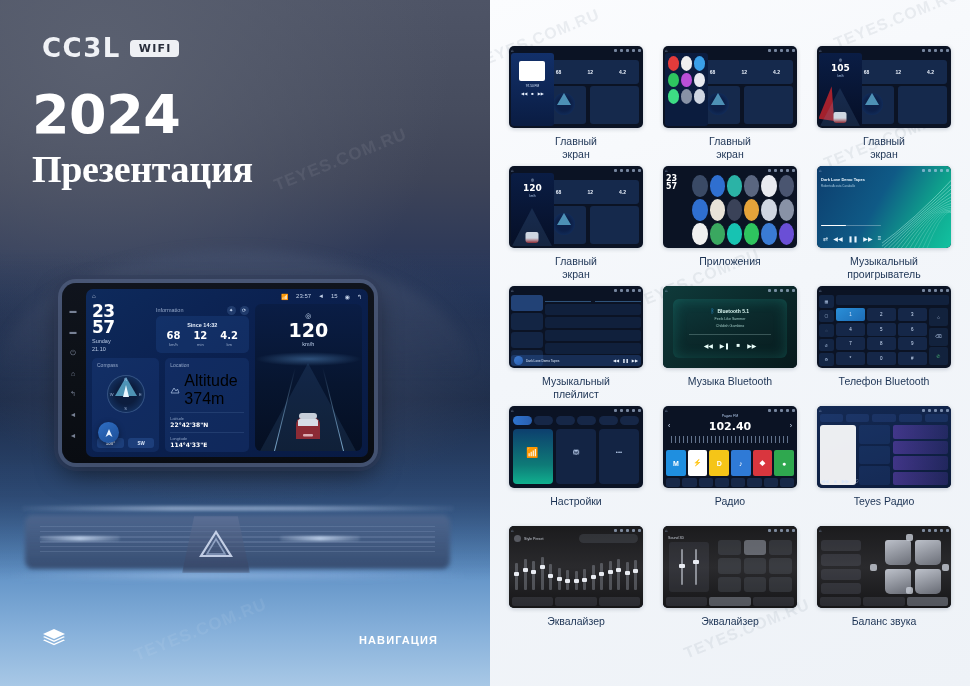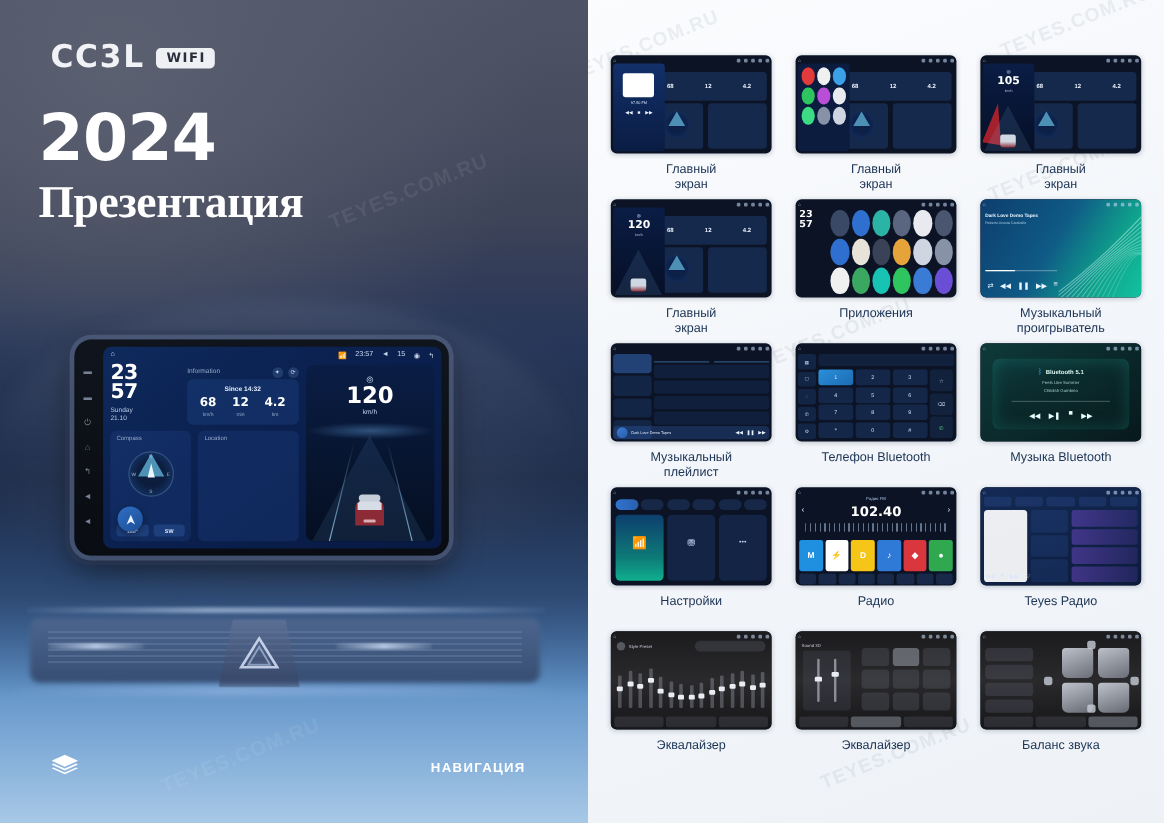--- a/index.html
+++ b/index.html
@@ -455,20 +455,41 @@
                   <span class="cmp-l" style="left:2px;top:45%">W</span>
                 </div>
                 <div class="compass-pills">
                   <div class="pill">180°</div>
                   <div class="pill">SW</div>
                 </div>
               </div>
 
               <div class="loc-card">
                 <div class="card-t">Location</div>
+                <div class="loc-rows">
+                  <div class="loc-alt">
+                    <svg width="10" height="8" viewBox="0 0 10 8">
+                        <path d="M1 7 L4 2 L6 5 L7.5 3 L9 7 Z" fill="none" stroke="#9fb6da" stroke-width="0.8"></path>
+                      </svg>
+                    <div>
+                      <div class="lab">Altitude</div>
+                      <div class="val">374m</div>
+                    </div>
+                  </div>
+                  <div class="divline"></div>
+                  <div class="loc-row">
+                    <div class="lab">Latitude</div>
+                    <div class="val">22°42'38"N</div>
+                  </div>
+                  <div class="divline"></div>
+                  <div class="loc-row">
+                    <div class="lab">Longitude</div>
+                    <div class="val">114°4'33"E</div>
+                  </div>
+                </div>
               </div>
             </div>
 
             <div class="nav-fab">
               <svg width="10" height="10" viewBox="0 0 10 10">
                   <path d="M5 1 L8.5 9 L5 6.8 L1.5 9 Z" fill="#eaf4ff"></path>
                 </svg>
             </div>
           </div>
 
@@ -839,20 +860,51 @@
      <div class="pl-bar">
        <div style="width:9px;height:9px;border-radius:50%;background:linear-gradient(145deg,#3d7ad0,#2a5fae)"></div>
        <div style="color:#dce8fa;font-size:3.2px;flex:1">Dark Love Demo Tapes</div>
        <span style="color:#eaf2ff;font-size:4px">◀◀</span>
        <span style="color:#eaf2ff;font-size:4px">❚❚</span>
        <span style="color:#eaf2ff;font-size:4px">▶▶</span>
             </div>
           </div>
           <div class="thumb-label" style="white-space: pre-line;">Музыкальный
 плейлист</div>
+        </div>
+        <div class="cell">
+          <div class="thumb">
+            <div class="sk-dark" style="background:linear-gradient(140deg,#0f3a3a,#07191c)"></div>
+            <div class="t-status">
+  <span style="color:#9fb6da;font-size:4px">⌂</span>
+  <span class="dots">
+                <i class="t-dot"></i>
+                <i class="t-dot"></i>
+                <i class="t-dot"></i>
+                <i class="t-dot"></i>
+                <i class="t-dot"></i>
+              </span>
+            </div>
+            <div class="bt-card">
+       <div style="display:flex;align-items:center;gap:3px">
+         <span style="color:#2f9fe8;font-size:6px">ᛒ</span>
+         <span class="bt-title">Bluetooth 5.1</span>
+              </div>
+       <div class="bt-sub">Feels Like Summer</div>
+       <div class="bt-sub">Childish Gambino</div>
+       <div style="width:72%;height:1px;background:rgba(200,235,230,0.25);margin-top:3px"></div>
+       <div class="bt-ctrls">
+         <span>◀◀</span>
+                <span>▶❚</span>
+                <span>■</span>
+                <span>▶▶</span>
+              </div>
+     </div>
+          </div>
+          <div class="thumb-label" style="white-space: pre-line;">Музыка Bluetooth</div>
         </div>
         <div class="cell">
           <div class="thumb">
             <div class="t-status">
   <span style="color:#9fb6da;font-size:4px">⌂</span>
   <span class="dots">
                 <i class="t-dot"></i>
                 <i class="t-dot"></i>
                 <i class="t-dot"></i>
                 <i class="t-dot"></i>
@@ -886,51 +938,20 @@
                 <div>☆</div>
                 <div>⌫</div>
                 <div style="color:#4fc97a">✆</div>
               </div>
      </div>
           </div>
           <div class="thumb-label" style="white-space: pre-line;">Телефон Bluetooth</div>
         </div>
         <div class="cell">
           <div class="thumb">
-            <div class="sk-dark" style="background:linear-gradient(140deg,#0f3a3a,#07191c)"></div>
-            <div class="t-status">
-  <span style="color:#9fb6da;font-size:4px">⌂</span>
-  <span class="dots">
-                <i class="t-dot"></i>
-                <i class="t-dot"></i>
-                <i class="t-dot"></i>
-                <i class="t-dot"></i>
-                <i class="t-dot"></i>
-              </span>
-            </div>
-            <div class="bt-card">
-       <div style="display:flex;align-items:center;gap:3px">
-         <span style="color:#2f9fe8;font-size:6px">ᛒ</span>
-         <span class="bt-title">Bluetooth 5.1</span>
-              </div>
-       <div class="bt-sub">Feels Like Summer</div>
-       <div class="bt-sub">Childish Gambino</div>
-       <div style="width:72%;height:1px;background:rgba(200,235,230,0.25);margin-top:3px"></div>
-       <div class="bt-ctrls">
-         <span>◀◀</span>
-                <span>▶❚</span>
-                <span>■</span>
-                <span>▶▶</span>
-              </div>
-     </div>
-          </div>
-          <div class="thumb-label" style="white-space: pre-line;">Музыка Bluetooth</div>
-        </div>
-        <div class="cell">
-          <div class="thumb">
             <div class="t-status">
   <span style="color:#9fb6da;font-size:4px">⌂</span>
   <span class="dots">
                 <i class="t-dot"></i>
                 <i class="t-dot"></i>
                 <i class="t-dot"></i>
                 <i class="t-dot"></i>
                 <i class="t-dot"></i>
               </span>
             </div>

